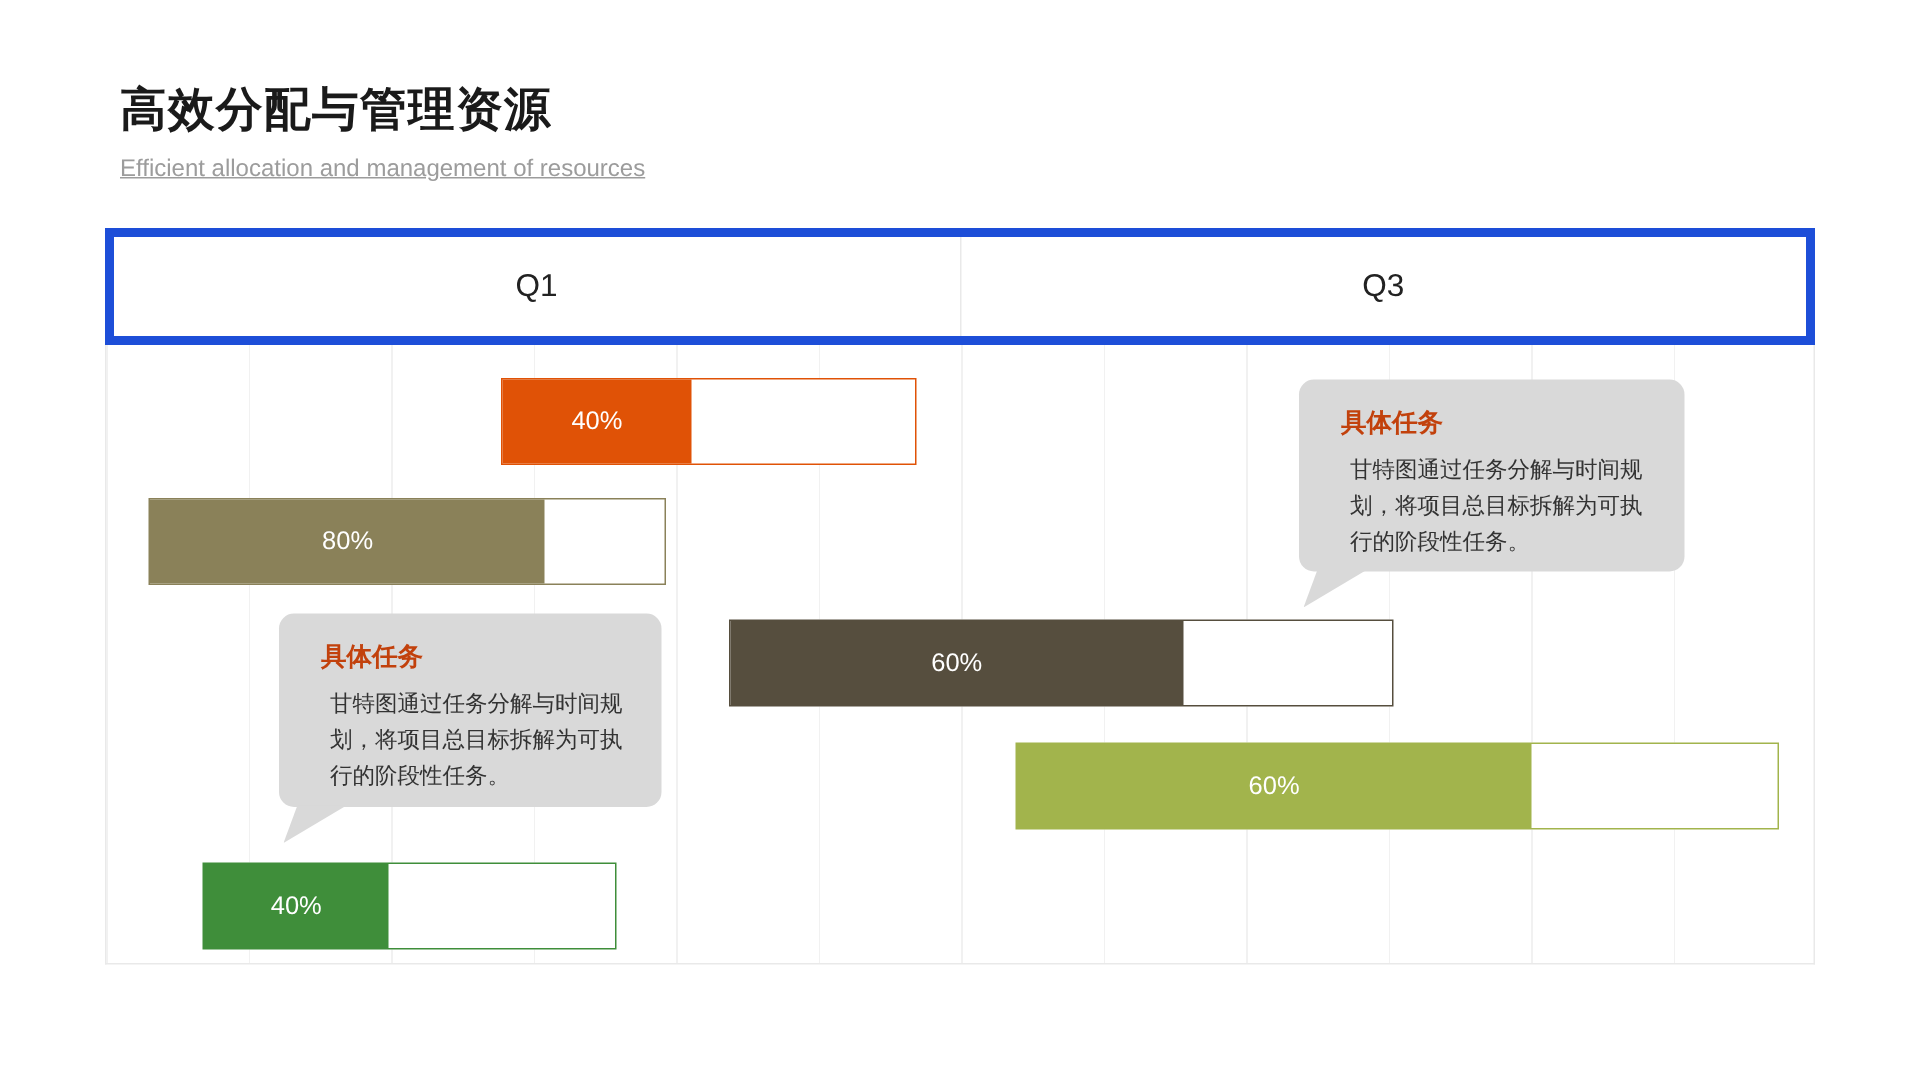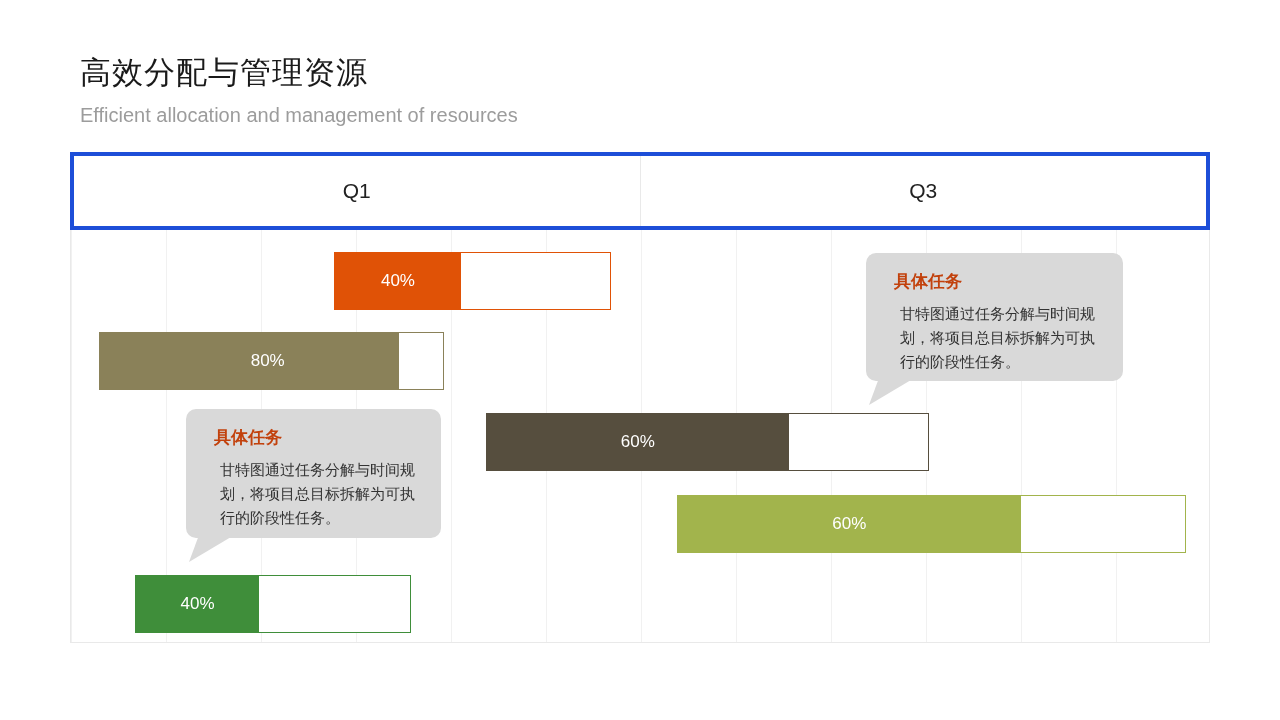--- a/index.html
+++ b/index.html
@@ -6,35 +6,35 @@
   body{
     width:1280px;height:720px;background:#ffffff;
     font-family:"Liberation Sans","DejaVu Sans",sans-serif;
     overflow:hidden;position:relative;
   }
   .slide{position:absolute;inset:0;}
 
   
   .page-title{
     position:absolute;left:80px;top:52px;margin:0;
-    font-size:31px;font-weight:normal;color:#1a1a1a;letter-spacing:1px;
+    font-size:31px;font-weight:bold;color:#1a1a1a;letter-spacing:1px;
   }
   .page-subtitle{
     position:absolute;left:80px;top:104px;margin:0;
-    font-size:20px;color:#9c9c9c;font-weight:normal;
+    font-size:16px;color:#9c9c9c;font-weight:normal;text-decoration:underline;
   }
 
   
   .gantt{
     position:absolute;left:70px;top:152px;width:1140px;height:491px;
     box-sizing:border-box;
   }
   .gantt-header{
     position:absolute;left:0;top:0;width:1140px;height:78px;
-    box-sizing:border-box;border:4px solid #1d4ed8;
+    box-sizing:border-box;border:6px solid #1d4ed8;
     display:flex;
   }
   .gantt-header .qcell{
     flex:1 1 0;display:flex;align-items:center;justify-content:center;
     box-sizing:border-box;border-right:1px solid #e9e9e9;
     font-size:21px;color:#222222;
   }
   .gantt-header .qcell:last-child{border-right:none;}
   .gantt-body{
     position:absolute;left:0;top:78px;width:1140px;height:413px;
@@ -103,21 +103,21 @@
           <div class="bar-fill" style="width: 67.6%; background: rgb(162, 180, 76);">
             <span class="bar-label">60%</span>
           </div>
         </div>
         <div class="bar" style="left: 415px; top: 183px; width: 443px; border-color: rgb(86, 78, 62);">
           <div class="bar-fill" style="width: 68.4%; background: rgb(86, 78, 62);">
             <span class="bar-label">60%</span>
           </div>
         </div>
         <div class="bar" style="left: 28px; top: 102px; width: 345px; border-color: rgb(138, 129, 89);">
-          <div class="bar-fill" style="width: 76.8%; background: rgb(138, 129, 89); padding-left: 36px;">
+          <div class="bar-fill" style="width: 76.8%; background: rgb(138, 129, 89);">
             <span class="bar-label">80%</span>
           </div>
         </div>
         <div class="bar" style="left: 263px; top: 22px; width: 277px; border-color: rgb(224, 82, 6);">
           <div class="bar-fill" style="width: 45.8%; background: rgb(224, 82, 6);">
             <span class="bar-label">40%</span>
           </div>
         </div>
 
       <div class="callout callout-right">

